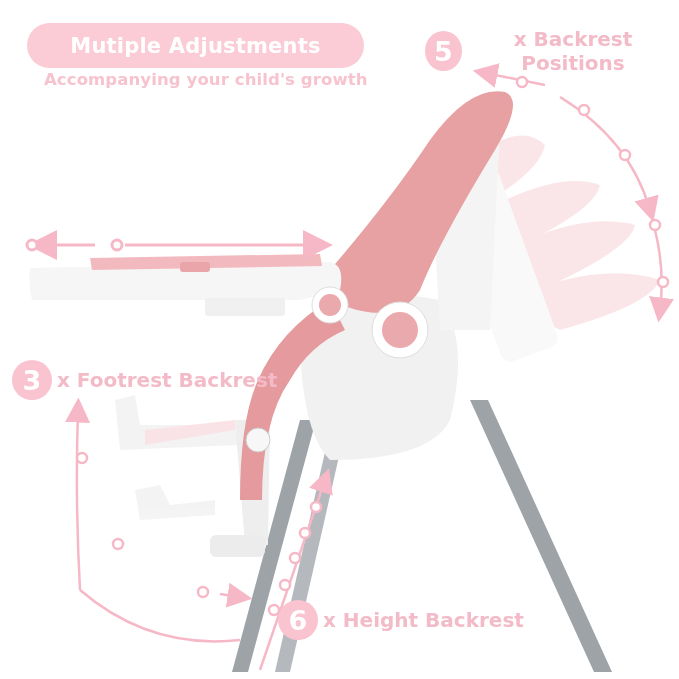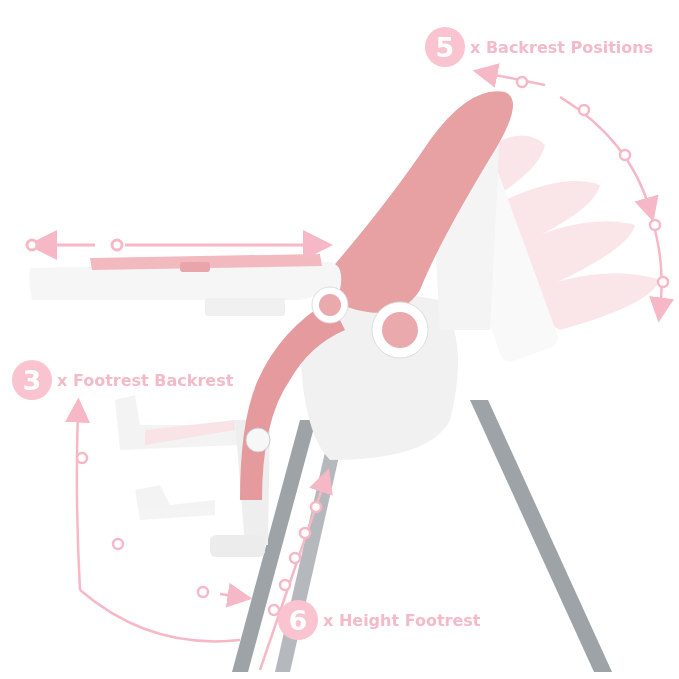--- a/index.html
+++ b/index.html
@@ -6,21 +6,21 @@
   body{width:679px;height:679px;overflow:hidden;position:relative;font-family:"DejaVu Sans","Liberation Sans",sans-serif;}
   .stage{position:absolute;left:0;top:0;width:679px;height:679px;}
   svg.art{position:absolute;left:0;top:0;}
   .pill{position:absolute;left:27px;top:23px;width:337px;height:45px;border-radius:23px;background:#fbcbd6;
         display:flex;align-items:center;justify-content:center;}
   .pill span{color:#ffffff;font-weight:bold;font-size:21px;letter-spacing:0.2px;}
   .subtitle{position:absolute;left:44px;top:70px;font-weight:bold;font-size:16.5px;color:#f6c3cf;letter-spacing:0.1px;}
   .feature{position:absolute;display:flex;align-items:center;}
   .feature .num{width:40px;height:40px;border-radius:50%;background:#f9c3cf;color:#fff;font-weight:bold;font-size:27px;
                 display:flex;align-items:center;justify-content:center;margin-right:5px;}
-  .feature .lbl{color:#f3bac8;font-weight:bold;font-size:16px;}
+  .feature .lbl{color:#f3bac8;font-weight:bold;font-size:20px;text-align:center;}
   #f-backrest{left:425px;top:27px;}
   #f-footrest{left:12px;top:360px;}
   #f-height{left:278px;top:600px;}
 </style>
 </head>
 <body>
 
 <div class="stage">
 
   <svg class="art" width="679" height="679" viewBox="0 0 679 679">
@@ -107,29 +107,33 @@
     <g stroke="#f6b8c6" stroke-width="2.5" fill="none">
       <line x1="260" y1="670" x2="325" y2="480" marker-end="url(#ah)"></line>
       <circle cx="316" cy="507" r="5" fill="#fff"></circle>
       <circle cx="305" cy="533" r="5" fill="#fff"></circle>
       <circle cx="295" cy="558" r="5" fill="#fff"></circle>
       <circle cx="285" cy="585" r="5" fill="#fff"></circle>
       <circle cx="274" cy="610" r="5" fill="#fff"></circle>
     </g>
   </svg>
 
+  <div class="pill">
+    <span>Mutiple Adjustments</span>
+  </div>
+  <div class="subtitle">Accompanying your child's growth</div>
 
   <div class="feature" id="f-backrest">
     <div class="num">5</div>
     <div class="lbl">x Backrest Positions</div>
   </div>
 
   <div class="feature" id="f-footrest">
     <div class="num">3</div>
     <div class="lbl">x Footrest Backrest</div>
   </div>
 
   <div class="feature" id="f-height">
     <div class="num">6</div>
-    <div class="lbl">x Height Footrest</div>
+    <div class="lbl">x Height Backrest</div>
   </div>
 
 </div>
 
 </body></html>

